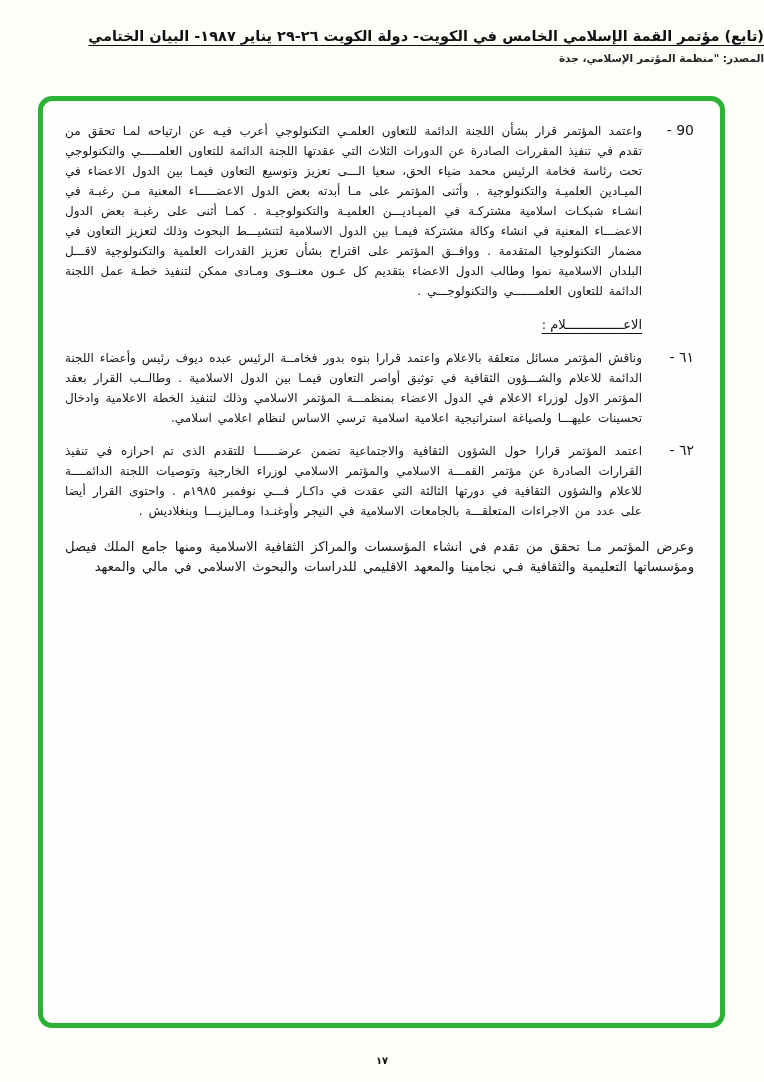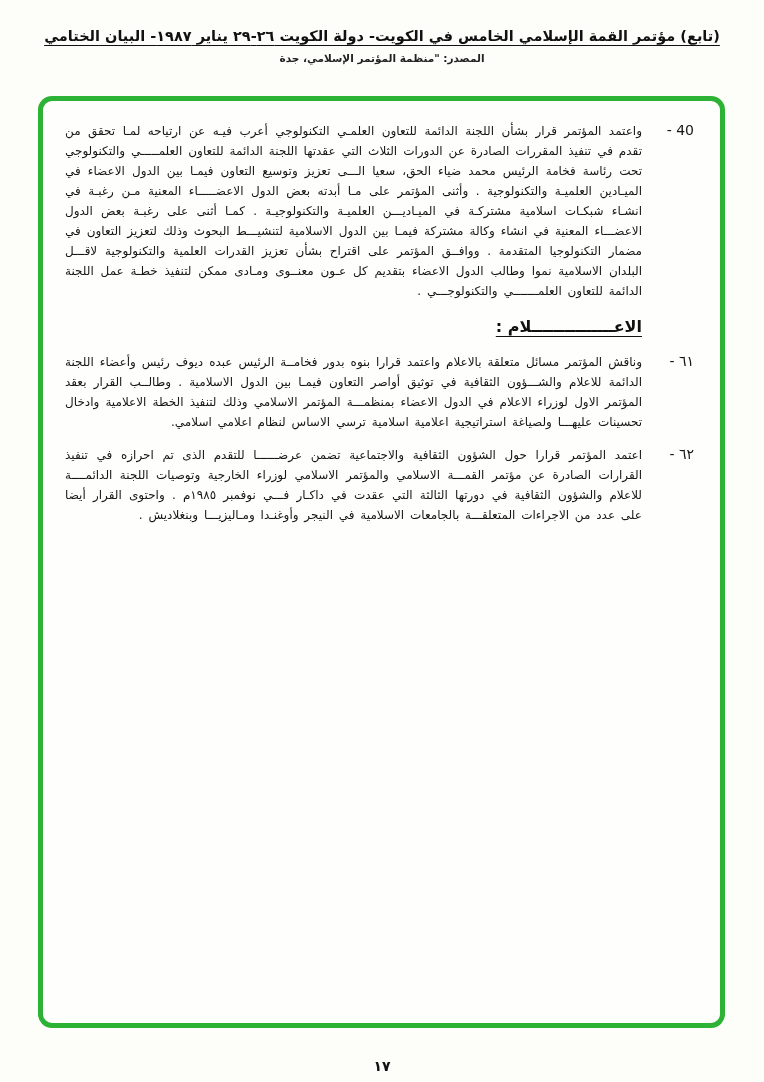--- a/index.html
+++ b/index.html
@@ -13,21 +13,20 @@
     position: relative;
     overflow: hidden;
   }
   .page {
     position: relative;
     width: 764px;
     height: 1082px;
     direction: rtl;
   }
   .header {
-    text-align: center;
     padding-top: 26px;
   }
   .header-title {
     display: inline-block;
     font-size: 14.5px;
     font-weight: bold;
     text-decoration: underline;
     text-underline-offset: 4px;
     letter-spacing: 0.2px;
     color: #111;
@@ -64,75 +63,76 @@
   }
   .para-text {
     flex: 1;
     font-size: 12px;
     line-height: 20px;
     text-align: justify;
     word-spacing: 2px;
     color: #161616;
   }
   .section-heading {
-    font-size: 16px;
-    font-weight: bold;
+    font-size: 13px;
+    font-weight: normal;
     text-decoration: underline;
     text-underline-offset: 4px;
     margin: 16px 52px 16px 0;
     color: #111;
   }
   .plain-para {
     margin-right: 0;
     font-size: 13.2px;
     line-height: 20px;
     text-align: justify;
     word-spacing: 2px;
     margin-top: 16px;
     color: #161616;
   }
   .page-number {
     position: absolute;
-    bottom: 8px;
+    bottom: 16px;
     left: 0;
     width: 100%;
     text-align: center;
-    font-size: 14px;
+    font-size: 10px;
     font-weight: bold;
     color: #111;
   }
 </style>
 </head>
 <body>
 
 <div class="page">
 
   <div class="header">
     <div class="header-title">(تابع) مؤتمر القمة الإسلامي الخامس في الكويت- دولة الكويت ٢٦-٢٩ يناير ١٩٨٧- البيان الختامي</div>
     <div class="header-source">المصدر: "منظمة المؤتمر الإسلامي، جدة</div>
   </div>
 
   <div class="content-frame">
 
     <div class="para">
-      <div class="para-number">40 -</div>
+      <div class="para-number">90 -</div>
       <div class="para-text">واعتمد المؤتمر قرار بشأن اللجنة الدائمة للتعاون العلمـي التكنولوجي أعرب فيـه عن ارتياحه لمـا تحقق من تقدم في تنفيذ المقررات الصادرة عن الدورات الثلاث التي عقدتها اللجنة الدائمة للتعاون العلمـــــي والتكنولوجي تحت رئاسة فخامة الرئيس محمد ضياء الحق، سعيا الـــى تعزيز وتوسيع التعاون فيمـا بين الدول الاعضاء في الميـادين العلميـة والتكنولوجية . وأثنى المؤتمر على مـا أبدته بعض الدول الاعضـــــاء المعنية مـن رغبـة في انشـاء شبكـات اسلامية مشتركـة في الميـاديـــن العلميـة والتكنولوجيـة . كمـا أثنى على رغبـة بعض الدول الاعضـــاء المعنية في انشاء وكالة مشتركة فيمـا بين الدول الاسلامية لتنشيـــط البحوث وذلك لتعزيز التعاون في مضمار التكنولوجيا المتقدمة . ووافــق المؤتمر على اقتراح بشأن تعزيز القدرات العلمية والتكنولوجية لاقـــل البلدان الاسلامية نموا وطالب الدول الاعضاء بتقديم كل عـون معنــوى ومـادى ممكن لتنفيذ خطـة عمل اللجنة الدائمة للتعاون العلمـــــــي والتكنولوجـــي .</div>
     </div>
 
     <div class="section-heading">الاعـــــــــــــــلام :</div>
 
     <div class="para">
       <div class="para-number">٦١ -</div>
       <div class="para-text">وناقش المؤتمر مسائل متعلقة بالاعلام واعتمد قرارا بنوه بدور فخامــة الرئيس عبده ديوف رئيس وأعضاء اللجنة الدائمة للاعلام والشـــؤون الثقافية في توثيق أواصر التعاون فيمـا بين الدول الاسلامية . وطالــب القرار بعقد المؤتمر الاول لوزراء الاعلام في الدول الاعضاء بمنظمـــة المؤتمر الاسلامي وذلك لتنفيذ الخطة الاعلامية وادخال تحسينات عليهـــا ولصياغة استراتيجية اعلامية اسلامية ترسي الاساس لنظام اعلامي اسلامي.</div>
     </div>
 
 
     <div class="para">
       <div class="para-number">٦٢ -</div>
       <div class="para-text">اعتمد المؤتمر قرارا حول الشؤون الثقافية والاجتماعية تضمن عرضــــــا للتقدم الذى تم احرازه في تنفيذ القرارات الصادرة عن مؤتمر القمـــة الاسلامي والمؤتمر الاسلامي لوزراء الخارجية وتوصيات اللجنة الدائمــــة للاعلام والشؤون الثقافية في دورتها الثالثة التي عقدت في داكـار فـــي نوفمبر ١٩٨٥م . واحتوى القرار أيضا على عدد من الاجراءات المتعلقـــة بالجامعات الاسلامية في النيجر وأوغنـدا ومـاليزيـــا وبنغلاديش .</div>
     </div>
 
+    <div class="plain-para">وعرض المؤتمر مـا تحقق من تقدم في انشاء المؤسسات والمراكز الثقافية الاسلامية ومنها جامع الملك فيصل ومؤسساتها التعليمية والثقافية فـي نجامينا والمعهد الاقليمي للدراسات والبحوث الاسلامي في مالي والمعهد</div>
 
   </div>
 
   <div class="page-number">١٧</div>
 
 </div>
 
 </body></html>

